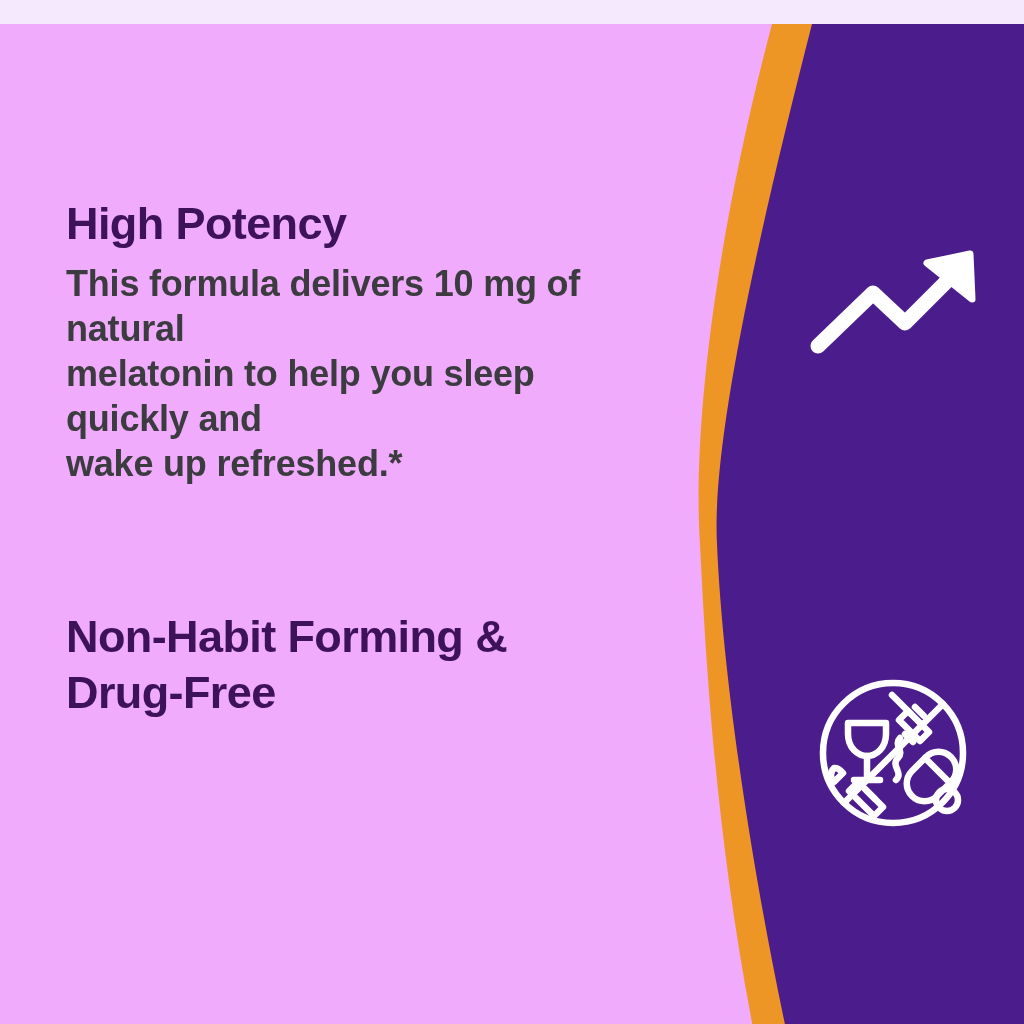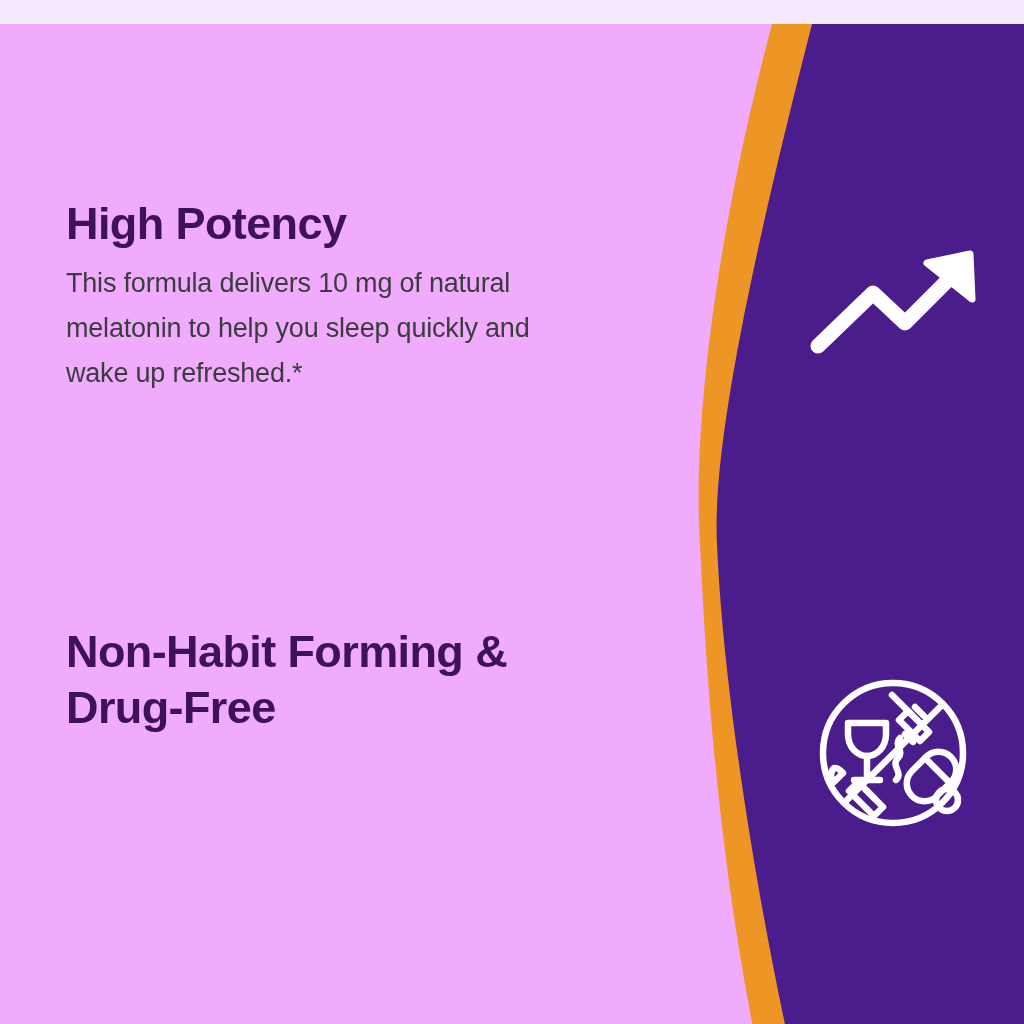--- a/index.html
+++ b/index.html
@@ -41,40 +41,40 @@
     height: 1024px;
   }
 
   .feature-block {
     position: absolute;
     left: 66px;
     width: 590px;
   }
 
   #feature-block-0 { top: 172px; }
-  #feature-block-1 { top: 600px; }
+  #feature-block-1 { top: 585px; }
 
   .feature-heading {
     margin: 0;
     font-family: "Liberation Sans", sans-serif;
     font-size: 45px;
     line-height: 56px;
     font-weight: bold;
     letter-spacing: -0.6px;
     color: #3d1259;
     white-space: pre-line;
   }
 
   .feature-body {
     margin: 0;
     padding-top: 9px;
     font-family: "Liberation Sans", sans-serif;
-    font-size: 27px;
+    font-size: 36px;
     line-height: 45px;
-    font-weight: normal;
+    font-weight: bold;
     letter-spacing: -0.2px;
     color: #3b3b40;
     white-space: pre-line;
   }
 
   
   .panel-icon {
     position: absolute;
   }
   #trend-icon-wrap {

